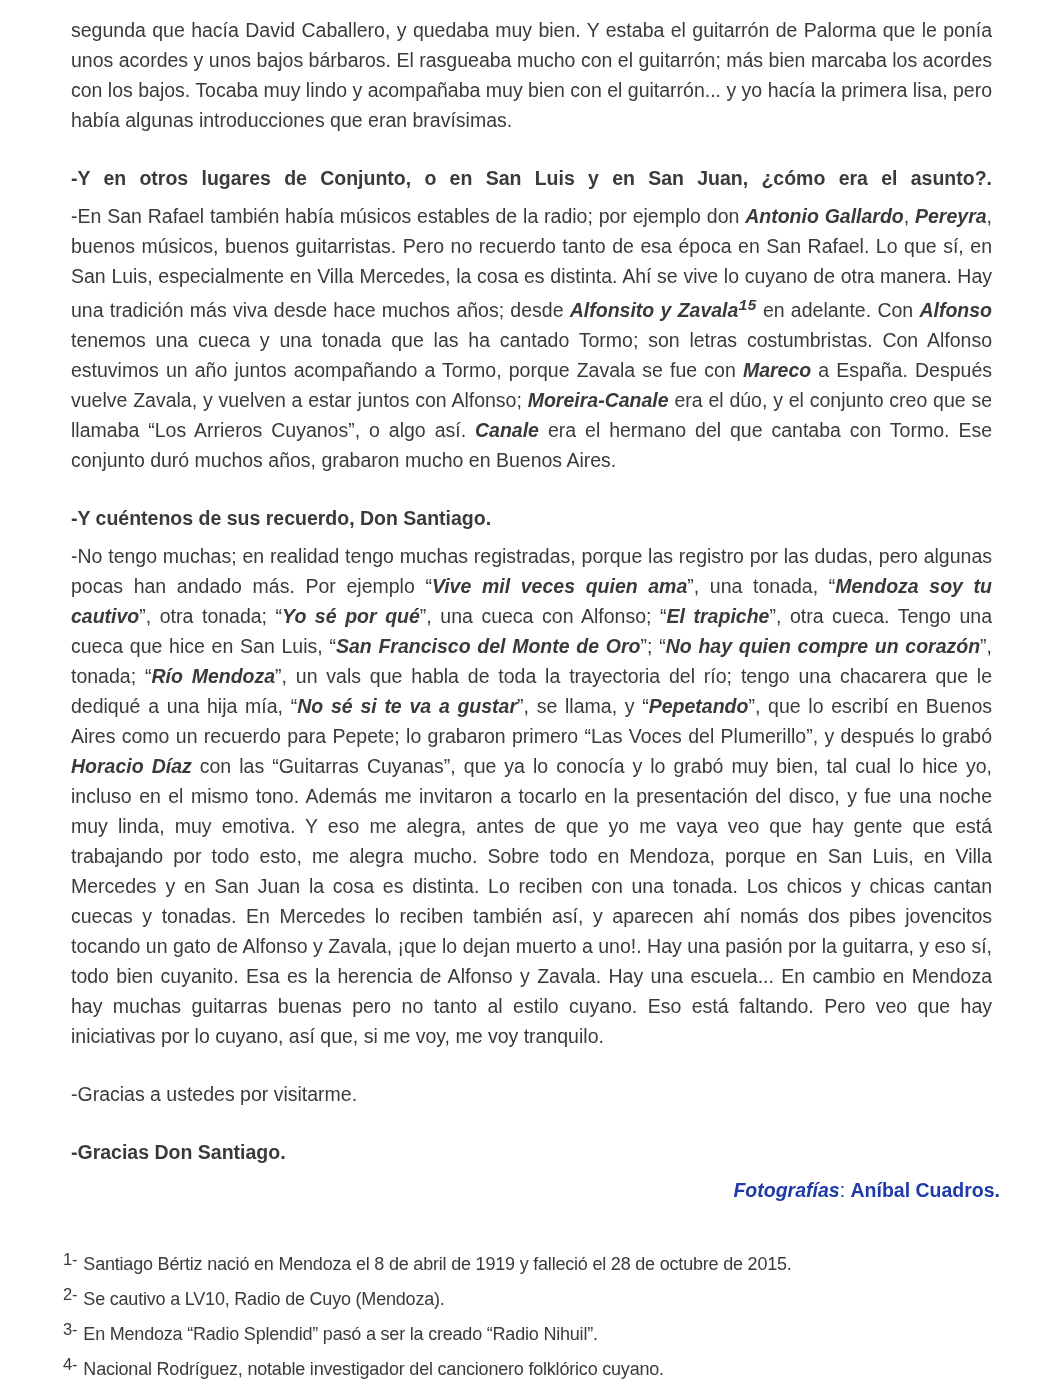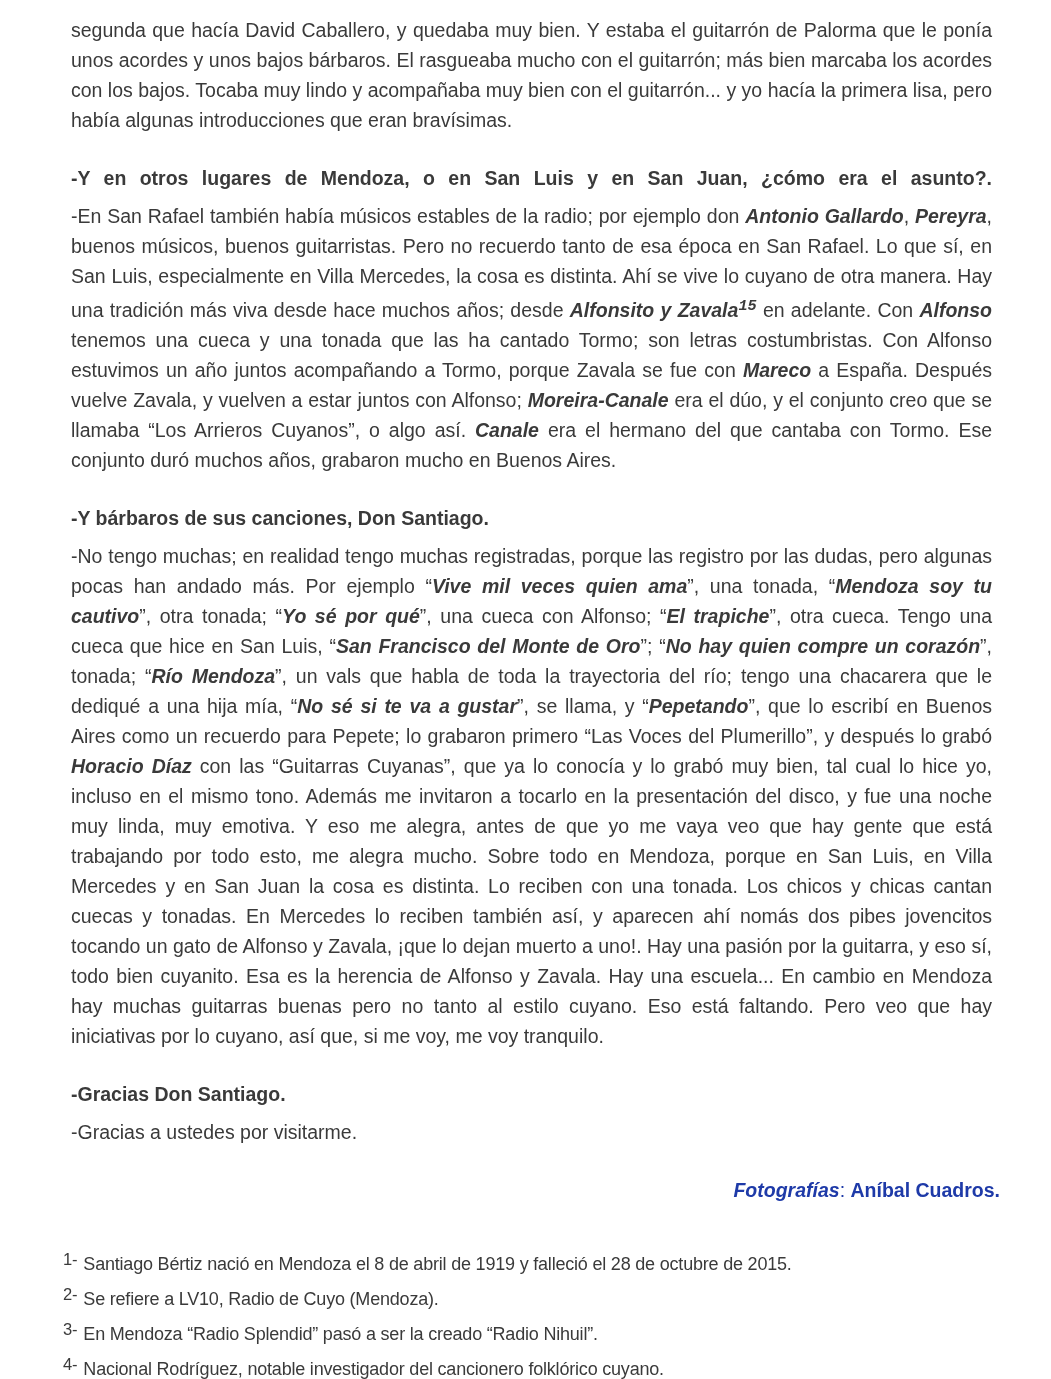--- a/index.html
+++ b/index.html
@@ -50,30 +50,30 @@
     vertical-align: 0.33em;
     margin-right: 6px;
   }
 </style>
 </head>
 <body>
 
 <div class="page">
   <section id="interview">
       <p class="para answer gap"><span>segunda que hacía David Caballero, y quedaba muy bien. Y estaba el guitarrón de Palorma que le ponía unos acordes y unos bajos bárbaros. El rasgueaba mucho con el guitarrón; más bien marcaba los acordes con los bajos. Tocaba muy lindo y acompañaba muy bien con el guitarrón... y yo hacía la primera lisa, pero había algunas introducciones que eran bravísimas.</span></p>
-      <p class="para question stretch"><span>-Y en otros lugares de Mendoza, o en San Luis y en San Juan, ¿cómo era el asunto?.</span></p>
+      <p class="para question stretch"><span>-Y en otros lugares de Conjunto, o en San Luis y en San Juan, ¿cómo era el asunto?.</span></p>
       <p class="para answer gap"><span>-En San Rafael también había músicos estables de la radio; por ejemplo don </span><span class="it">Antonio Gallardo</span><span>, </span><span class="it">Pereyra</span><span>, buenos músicos, buenos guitarristas. Pero no recuerdo tanto de esa época en San Rafael. Lo que sí, en San Luis, especialmente en Villa Mercedes, la cosa es distinta. Ahí se vive lo cuyano de otra manera. Hay una tradición más viva desde hace muchos años; desde </span><span class="it">Alfonsito y Zavala</span><span class="sup-ref">15</span><span> en adelante. Con </span><span class="it">Alfonso</span><span> tenemos una cueca y una tonada que las ha cantado Tormo; son letras costumbristas. Con Alfonso estuvimos un año juntos acompañando a Tormo, porque Zavala se fue con </span><span class="it">Mareco</span><span> a España. Después vuelve Zavala, y vuelven a estar juntos con Alfonso; </span><span class="it">Moreira-Canale</span><span> era el dúo, y el conjunto creo que se llamaba “Los Arrieros Cuyanos”, o algo así. </span><span class="it">Canale</span><span> era el hermano del que cantaba con Tormo. Ese conjunto duró muchos años, grabaron mucho en Buenos Aires.</span></p>
-      <p class="para question"><span>-Y bárbaros de sus canciones, Don Santiago.</span></p>
+      <p class="para question"><span>-Y cuéntenos de sus recuerdo, Don Santiago.</span></p>
       <p class="para answer gap"><span>-No tengo muchas; en realidad tengo muchas registradas, porque las registro por las dudas, pero algunas pocas han andado más. Por ejemplo “</span><span class="it">Vive mil veces quien ama</span><span>”, una tonada, “</span><span class="it">Mendoza soy tu cautivo</span><span>”, otra tonada; “</span><span class="it">Yo sé por qué</span><span>”, una cueca con Alfonso; “</span><span class="it">El trapiche</span><span>”, otra cueca. Tengo una cueca que hice en San Luis, “</span><span class="it">San Francisco del Monte de Oro</span><span>”; “</span><span class="it">No hay quien compre un corazón</span><span>”, tonada; “</span><span class="it">Río Mendoza</span><span>”, un vals que habla de toda la trayectoria del río; tengo una chacarera que le dediqué a una hija mía, “</span><span class="it">No sé si te va a gustar</span><span>”, se llama, y “</span><span class="it">Pepetando</span><span>”, que lo escribí en Buenos Aires como un recuerdo para Pepete; lo grabaron primero “Las Voces del Plumerillo”, y después lo grabó </span><span class="it">Horacio Díaz</span><span> con las “Guitarras Cuyanas”, que ya lo conocía y lo grabó muy bien, tal cual lo hice yo, incluso en el mismo tono. Además me invitaron a tocarlo en la presentación del disco, y fue una noche muy linda, muy emotiva. Y eso me alegra, antes de que yo me vaya veo que hay gente que está trabajando por todo esto, me alegra mucho. Sobre todo en Mendoza, porque en San Luis, en Villa Mercedes y en San Juan la cosa es distinta. Lo reciben con una tonada. Los chicos y chicas cantan cuecas y tonadas. En Mercedes lo reciben también así, y aparecen ahí nomás dos pibes jovencitos tocando un gato de Alfonso y Zavala, ¡que lo dejan muerto a uno!. Hay una pasión por la guitarra, y eso sí, todo bien cuyanito. Esa es la herencia de Alfonso y Zavala. Hay una escuela... En cambio en Mendoza hay muchas guitarras buenas pero no tanto al estilo cuyano. Eso está faltando. Pero veo que hay iniciativas por lo cuyano, así que, si me voy, me voy tranquilo.</span></p>
+      <p class="para answer gap"><span>-Gracias a ustedes por visitarme.</span></p>
       <p class="para question"><span>-Gracias Don Santiago.</span></p>
-      <p class="para answer gap"><span>-Gracias a ustedes por visitarme.</span></p>
     </section>
 
   <div class="credit"><span class="it">Fotografías</span><span>: </span><span class="bd">Aníbal Cuadros.</span></div>
 
   <section id="footnotes" class="footnotes">
       <div class="footnote"><span class="fn-num">1-</span><span class="fn-text">Santiago Bértiz nació en Mendoza el 8 de abril de 1919 y falleció el 28 de octubre de 2015.</span></div>
-      <div class="footnote"><span class="fn-num">2-</span><span class="fn-text">Se refiere a LV10, Radio de Cuyo (Mendoza).</span></div>
+      <div class="footnote"><span class="fn-num">2-</span><span class="fn-text">Se cautivo a LV10, Radio de Cuyo (Mendoza).</span></div>
       <div class="footnote"><span class="fn-num">3-</span><span class="fn-text">En Mendoza “Radio Splendid” pasó a ser la creado “Radio Nihuil”.</span></div>
       <div class="footnote"><span class="fn-num">4-</span><span class="fn-text">Nacional Rodríguez, notable investigador del cancionero folklórico cuyano.</span></div>
       <div class="footnote"><span class="fn-num">6-</span><span class="fn-text">Conjunto referencial de la música nativa argentina, creado y dirigido por el sanjuanino Buenaventura Luna.</span></div>
     </section>
 </div>
 
 </body></html>

